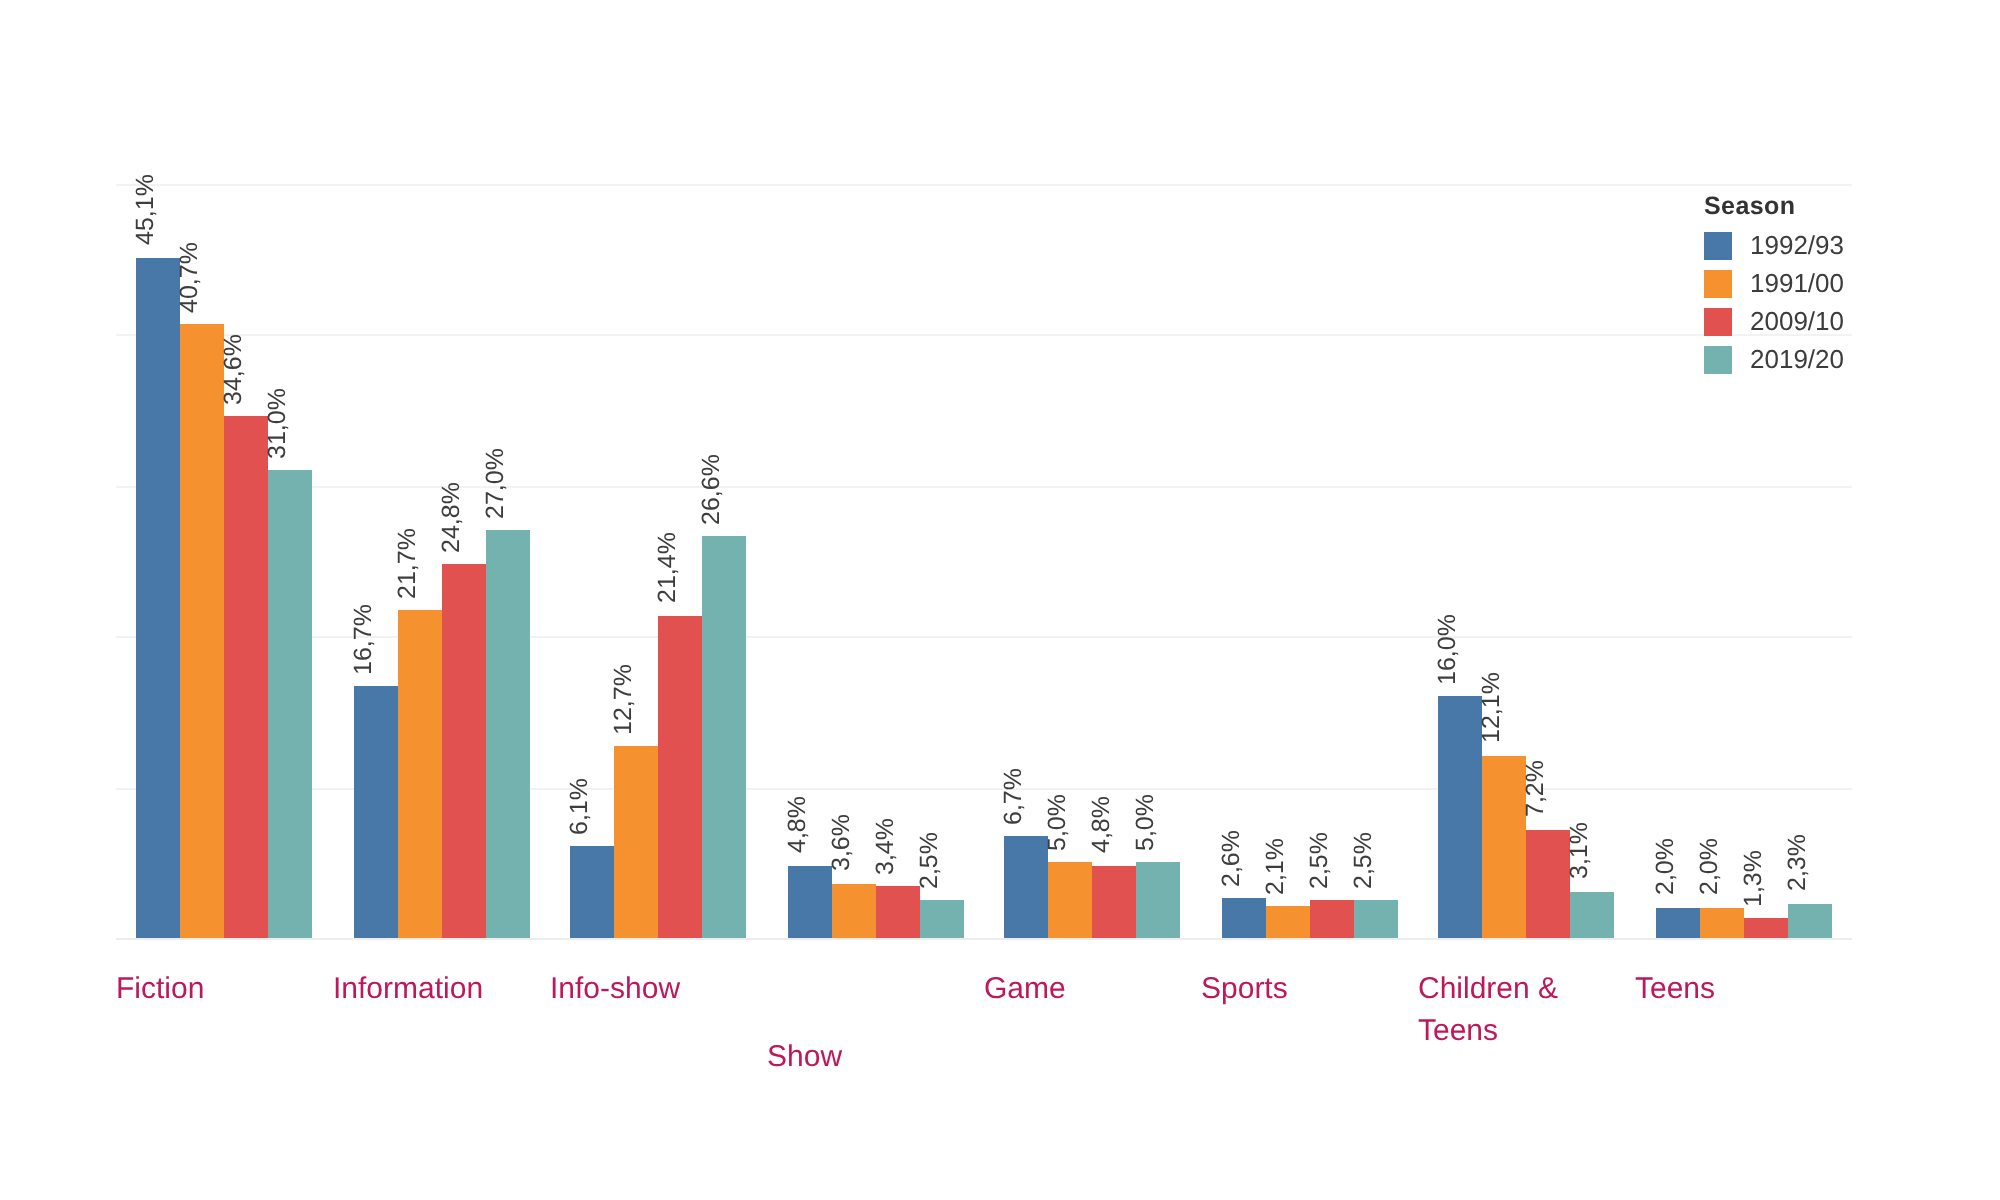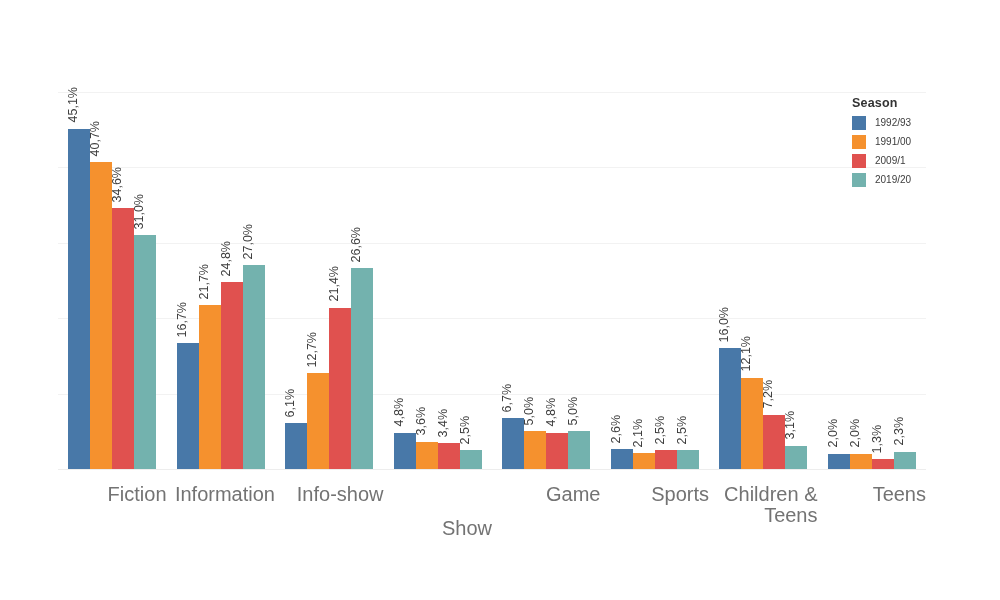--- a/index.html
+++ b/index.html
@@ -107,24 +107,24 @@
     position: absolute;
     left: 58px;
     top: 478px;
     width: 868px;
     height: 60px;
     display: flex;
     align-items: flex-start;
     justify-content: flex-start;
   }
   .xtick {
-    text-align: right;
-    font-size: 20px;
+    text-align: left;
+    font-size: 15px;
     line-height: 21px;
-    color: #737373;
+    color: #be185d;
     box-sizing: border-box;
     padding-top: 6px;
   }
 
   
   .legend {
     position: absolute;
     left: 852px;
     top: 96px;
     width: 140px;
@@ -141,21 +141,21 @@
     align-items: center;
     margin-bottom: 5px;
   }
   .legend-swatch {
     width: 14px;
     height: 14px;
     margin-right: 9px;
     flex: 0 0 auto;
   }
   .legend-label {
-    font-size: 10px;
+    font-size: 13px;
     color: #3c3c3c;
     line-height: 14px;
   }
 </style>
 </head>
 <body>
 
 <div id="chart-root">
 
   <div class="plot-area">
@@ -428,21 +428,21 @@
         <div class="legend-item">
           <div class="legend-swatch" style="background: rgb(72, 120, 168);"></div>
           <div class="legend-label">1992/93</div>
         </div>
         <div class="legend-item">
           <div class="legend-swatch" style="background: rgb(245, 145, 46);"></div>
           <div class="legend-label">1991/00</div>
         </div>
         <div class="legend-item">
           <div class="legend-swatch" style="background: rgb(224, 81, 79);"></div>
-          <div class="legend-label">2009/1</div>
+          <div class="legend-label">2009/10</div>
         </div>
         <div class="legend-item">
           <div class="legend-swatch" style="background: rgb(115, 178, 174);"></div>
           <div class="legend-label">2019/20</div>
         </div>
       </div>
   </div>
 
 </div>
 

